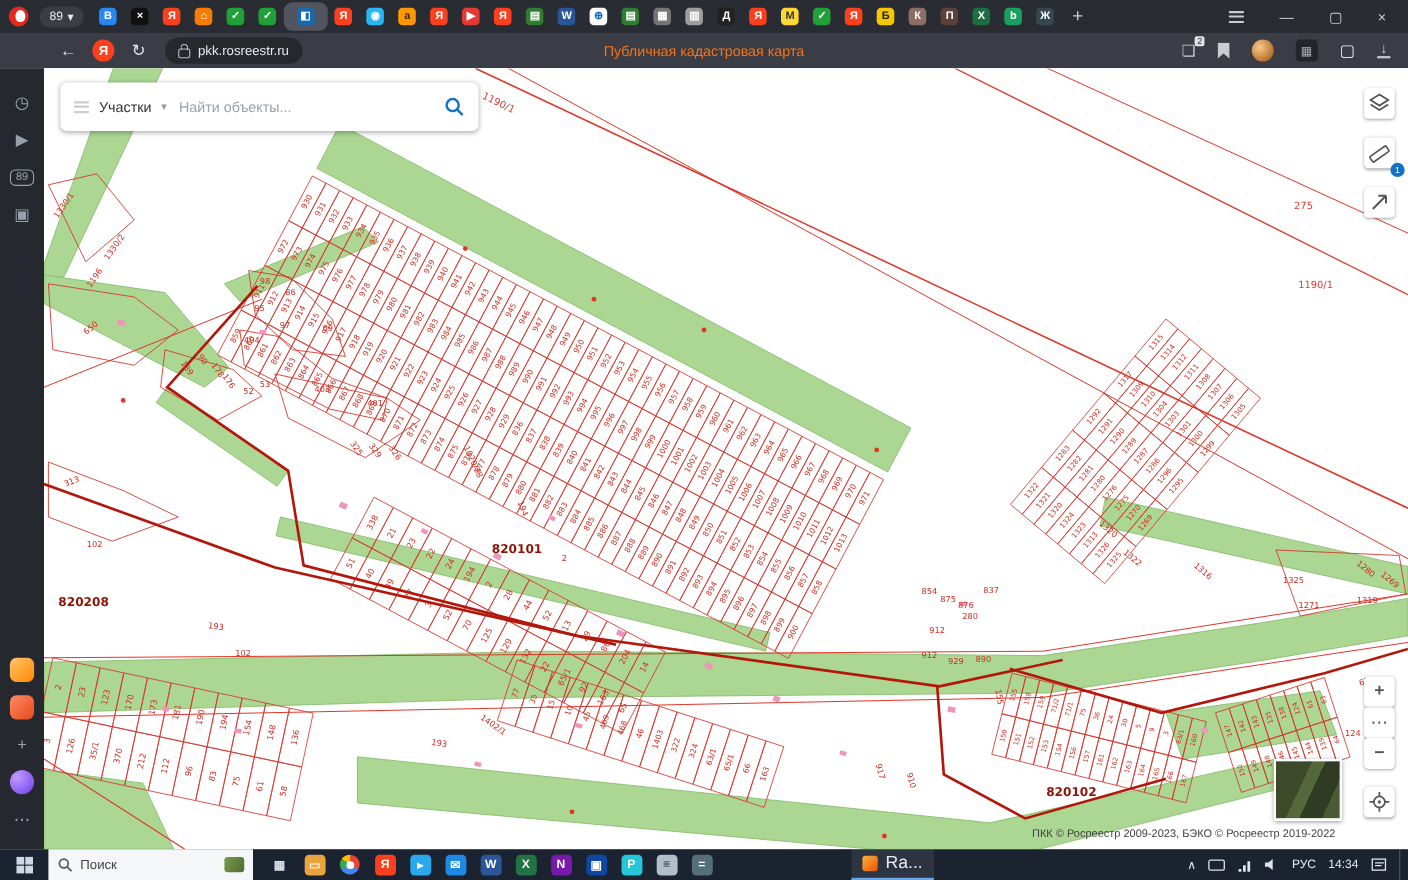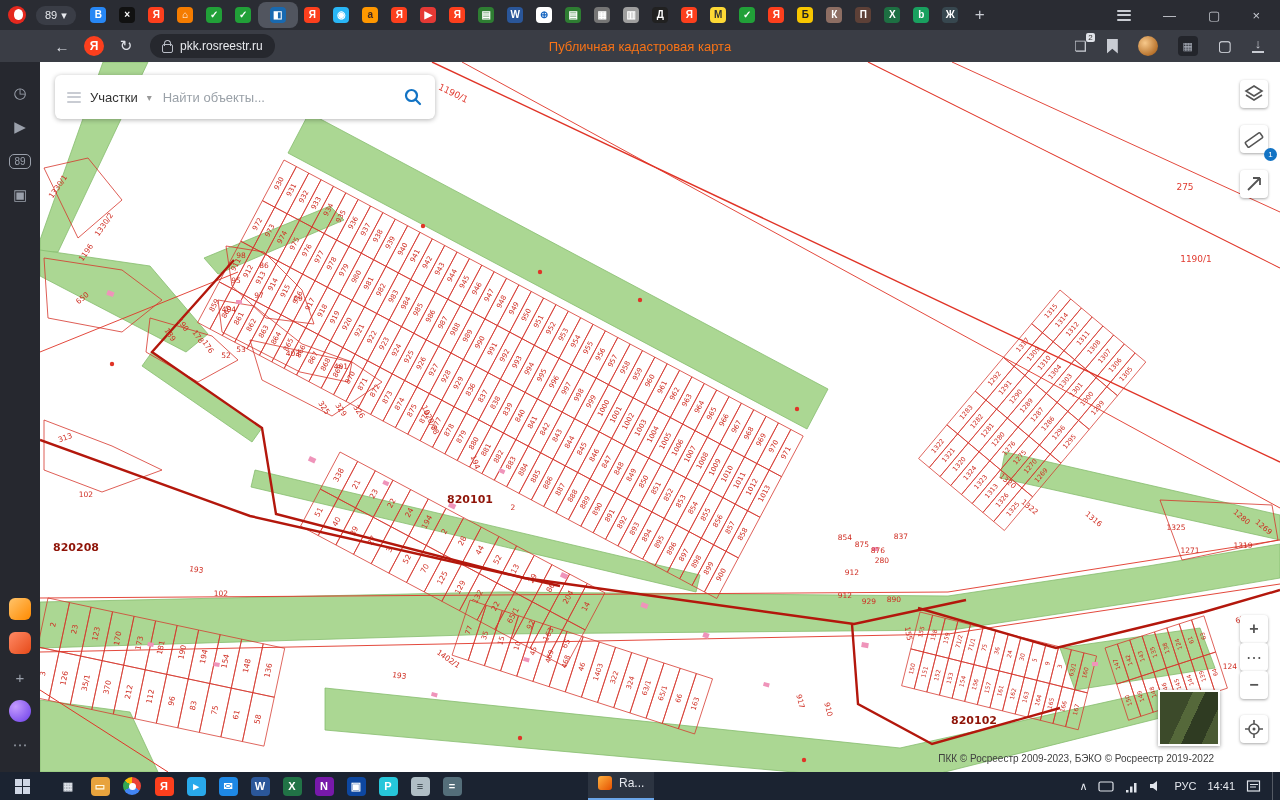--- a/index.html
+++ b/index.html
@@ -78,22 +78,22 @@
   .tb-search{width:186px;height:28px;background:#f5f6f7;color:#444;display:flex;align-items:center;gap:7px;
              padding:0 8px;box-sizing:border-box;font-size:12px}
   .turtle{width:18px;height:14px;border-radius:3px;background:linear-gradient(120deg,#7a9c4f,#4e6b2f);margin-left:auto}
   .tk-icons{display:flex;align-items:center;margin-left:8px}
   .tk{width:32px;height:28px;display:flex;align-items:center;justify-content:center}
   .tk .sq{width:19px;height:19px;border-radius:4px;display:flex;align-items:center;justify-content:center;
           font-size:11px;font-weight:bold}
   .chrome-ball{width:18px;height:18px;border-radius:50%;position:relative;
     background:conic-gradient(#ea4335 0 33%,#4285f4 33% 66%,#34a853 66% 85%,#fbbc05 85% 100%)}
   .chrome-ball i{position:absolute;left:5.5px;top:5.5px;width:7px;height:7px;border-radius:50%;background:#fff}
-  .ra-btn{margin-left:120px;display:flex;gap:7px;background:rgba(255,255,255,.08);
-          height:28px;padding:4px 10px;font-size:12px;box-sizing:border-box;border-bottom:2px solid #6aa5e8}
+  .ra-btn{margin-left:120px;display:flex;align-items:center;gap:7px;background:rgba(255,255,255,.08);
+          height:28px;padding:4px 10px;font-size:16px;box-sizing:border-box;border-bottom:2px solid #6aa5e8}
   .ra-ic{width:14px;height:14px;border-radius:3px;background:linear-gradient(135deg,#ffb340,#e65100)}
   .tray{margin-left:auto;display:flex;align-items:center;gap:11px;padding-right:2px;font-size:11px}
   .sliver{width:5px;height:28px;border-left:1px solid rgba(255,255,255,.25)}
 </style>
 </head>
 <body>
 
 <div class="tabstrip">
   <div class="browser-logo">
       <i></i>
@@ -1073,20 +1073,28 @@
 
 <div class="taskbar">
   <div class="start">
     <span class="winlogo">
         <i></i>
         <i></i>
         <i></i>
         <i></i>
       </span>
   </div>
+  <div class="tb-search">
+    <svg width="14" height="14">
+      <circle cx="6" cy="6" r="4" fill="none" stroke="#555" stroke-width="1.5"></circle>
+      <line x1="9" y1="9" x2="13" y2="13" stroke="#555" stroke-width="1.5"></line>
+    </svg>
+    <span>Поиск</span>
+    <span class="turtle"></span>
+  </div>
   <div class="tk-icons">
       <div class="tk">
         <span class="sq" style="background: transparent; color: rgb(223, 227, 234);">▦</span>
       </div>
       <div class="tk">
         <span class="sq" style="background: rgb(232, 163, 61); color: rgb(255, 248, 225);">▭</span>
       </div>
       <div class="tk">
         <span class="chrome-ball">
           <i></i>
@@ -1132,20 +1140,20 @@
     <svg width="16" height="15">
       <rect x="1" y="3" width="14" height="9" rx="1.5" fill="none" stroke="#dfe3ea" stroke-width="1.2"></rect>
     </svg>
     <svg width="13" height="14">
       <path d="M1 11h2.5v2.5H1zM5 7.5h2.5V13.5H5zM9 4h2.5v9.5H9z" fill="#dfe3ea"></path>
     </svg>
     <svg width="14" height="14">
       <path d="M1 5h3l4-3v10l-4-3H1z" fill="#dfe3ea"></path>
     </svg>
     <span>РУС</span>
-    <span>14:41</span>
+    <span>14:34</span>
     <svg width="15" height="14">
       <rect x="1.5" y="2" width="12" height="10" fill="none" stroke="#dfe3ea" stroke-width="1.2"></rect>
       <path d="M4 5.5h8M4 8h6" stroke="#dfe3ea" stroke-width="1.2"></path>
     </svg>
     <span class="sliver"></span>
   </div>
 </div>
 
 </body></html>

